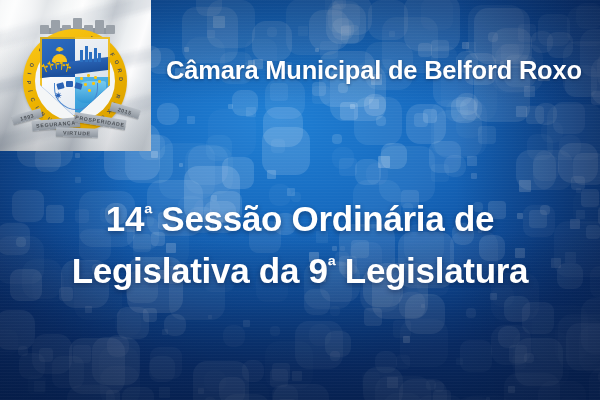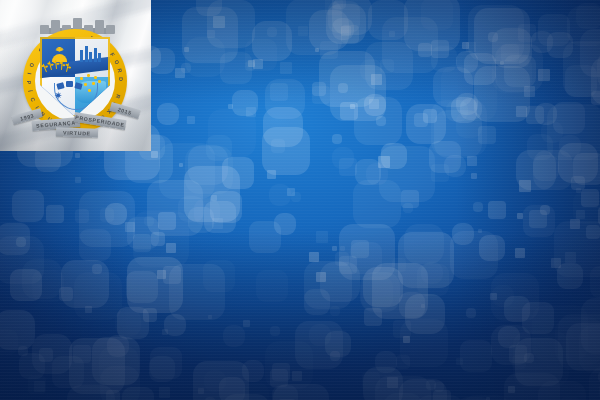--- a/index.html
+++ b/index.html
@@ -760,17 +760,20 @@
       </div>
 
       <div class="ribbon" style="left:-2px; top:95px; width:30px; height:9px; transform:rotate(-15deg);">1993</div>
       <div class="ribbon" style="left:96px; top:89px; width:30px; height:9px; transform:rotate(16deg);">2015</div>
       <div class="ribbon" style="left:18px; top:102px; width:48px; height:10px; transform:rotate(-5deg);">SEGURANÇA</div>
       <div class="ribbon" style="left:60px; top:99px; width:52px; height:10px; transform:rotate(9deg);">PROSPERIDADE</div>
       <div class="ribbon" style="left:42px; top:111px; width:42px; height:9px; transform:rotate(2deg);">VIRTUDE</div>
     </div>
   </div>
 
+  <div class="header-title">Câmara Municipal de Belford Roxo</div>
 
   <div class="headline" id="headline">
+      <span class="ln"><span>14</span><span class="ord">ª</span><span> Sessão Ordinária de</span></span>
+      <span class="ln"><span>Legislativa da 9</span><span class="ord">ª</span><span> Legislatura</span></span>
     </div>
 
 </div>
 
 </body></html>

